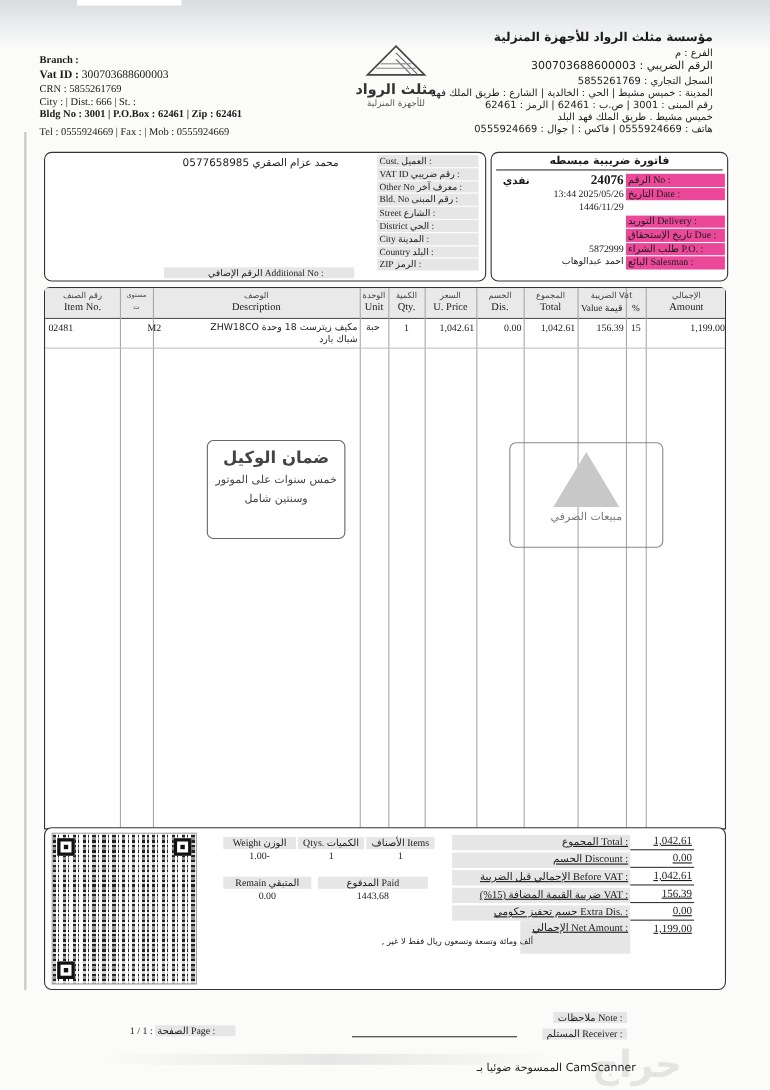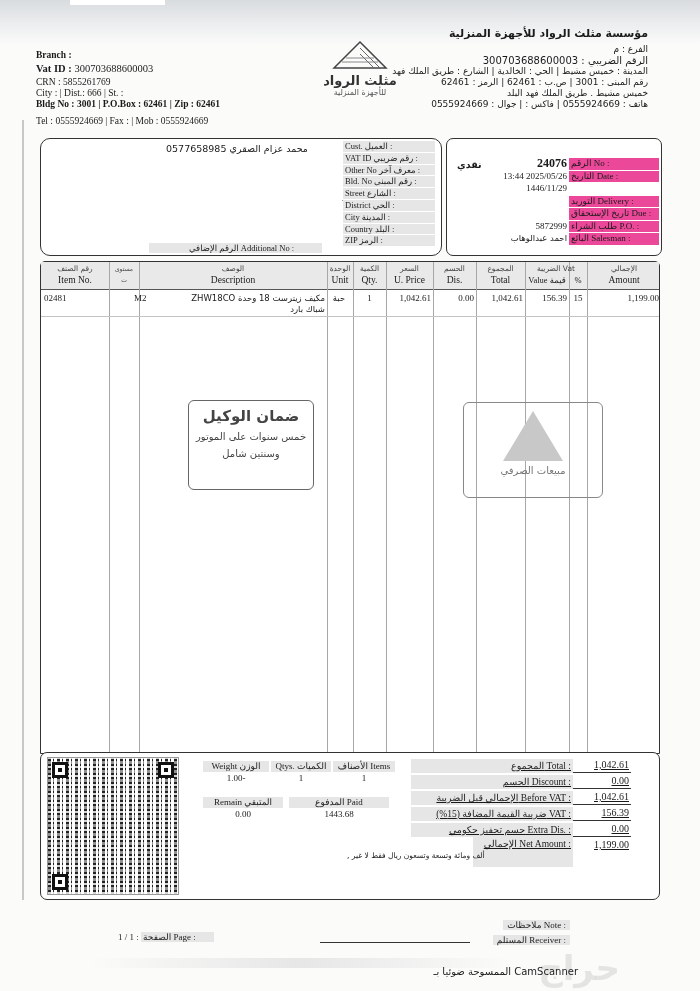--- a/index.html
+++ b/index.html
@@ -14,21 +14,21 @@
   .abs { position: absolute; }
   .hdr-en { left: 36px; top: 50px; font-size: 9.5px; line-height: 11px; font-family: "Liberation Serif", serif; }
   .hdr-en .b { font-weight: bold; }
   .hdr-ar { right: 52px; top: 28px; text-align: right; direction: rtl; font-size: 9px; line-height: 11px; font-family: "DejaVu Sans", sans-serif; }
   .hdr-ar .title { font-weight: bold; font-size: 11px; margin-bottom: 5px; }
   .logo { left: 300px; top: 40px; width: 120px; height: 50px; text-align: center; }
   .logo .name { font-family: "DejaVu Sans", sans-serif; font-weight: bold; font-size: 13px; color: #333; line-height: 14px; }
   .logo .sub { font-family: "DejaVu Sans", sans-serif; font-size: 8px; color: #555; letter-spacing: 1px; }
 
   .box { position: absolute; border: 1.3px solid #333; border-radius: 7px; background: #fff; }
-  .cust-box { left: 40px; top: 138px; width: 402px; height: 118px; border-radius: 10px; }
+  .cust-box { left: 40px; top: 138px; width: 402px; height: 118px; }
   .cust-labels { position: absolute; right: 6px; top: 2px; width: 92px; font-size: 8.5px; line-height: 11.4px; }
   .cust-labels div { background: #e6e6e6; padding-left: 2px; white-space: nowrap; margin-bottom: 1px; height: 10.8px; }
   .cust-name { position: absolute; left: 125px; top: 4px; font-size: 9.5px; font-family: "DejaVu Sans", sans-serif; }
   .add-no { position: absolute; left: 108px; top: 104px; font-size: 8.5px; }
   .add-no .lbl { background: #e6e6e6; padding: 0 28px 0 40px; }
   .dash-mark { position: absolute; left: 301px; top: 56px; font-size: 9px; }
 
   .inv-box { left: 446px; top: 138px; width: 216px; height: 118px; }
   .inv-title { position: absolute; left: 0; top: 2px; width: 100%; text-align: center; font-family: "DejaVu Sans", sans-serif; font-weight: bold; font-size: 10px; border-bottom: 1.2px solid #333; padding-bottom: 2px; margin: 0 4px; width: 206px; }
   .inv-rows { position: absolute; left: 4px; top: 19px; width: 208px; font-size: 9px; }
@@ -114,20 +114,21 @@
       <line x1="16" y1="18" x2="44" y2="18" stroke="#888" stroke-width="1"></line>
     </svg>
     <div class="name">مثلث الرواد</div>
     <div class="sub">للأجهزة المنزلية</div>
   </div>
 
   <div class="abs hdr-ar">
     <div class="title">مؤسسة مثلث الرواد للأجهزة المنزلية</div>
     <div>الفرع : م</div>
     <div style="font-size:10px;">الرقم الضريبي : 300703688600003</div>
+    <div style="margin-top:3px;">السجل التجاري : 5855261769</div>
     <div>المدينة : خميس مشيط | الحي : الخالدية | الشارع : طريق الملك فهد</div>
     <div>رقم المبنى : 3001 | ص.ب : 62461 | الرمز : 62461</div>
     <div>خميس مشيط . طريق الملك فهد  البلد</div>
     <div>هاتف : 0555924669 | فاكس : | جوال : 0555924669</div>
   </div>
 
   <div class="box cust-box">
     <div class="cust-name">محمد عزام الصقري 0577658985</div>
     <div class="dash-mark">-</div>
     <div class="cust-labels">
@@ -140,20 +141,21 @@
       <div>City المدينة :</div>
       <div>Country البلد :</div>
       <div>ZIP الرمز :</div>
     </div>
     <div class="add-no">
       <span class="lbl">الرقم الإضافي  Additional No :</span>
     </div>
   </div>
 
   <div class="box inv-box">
+    <div class="inv-title">فاتورة ضريبية مبسطه</div>
     <div class="cash">نقدي</div>
     <div class="inv-rows">
       <div class="inv-row">
         <span class="val inv-no">24076</span>
         <span class="lbl">الرقم No :</span>
       </div>
       <div class="inv-row">
         <span class="val">13:44  2025/05/26</span>
         <span class="lbl">التاريخ Date :</span>
       </div>

